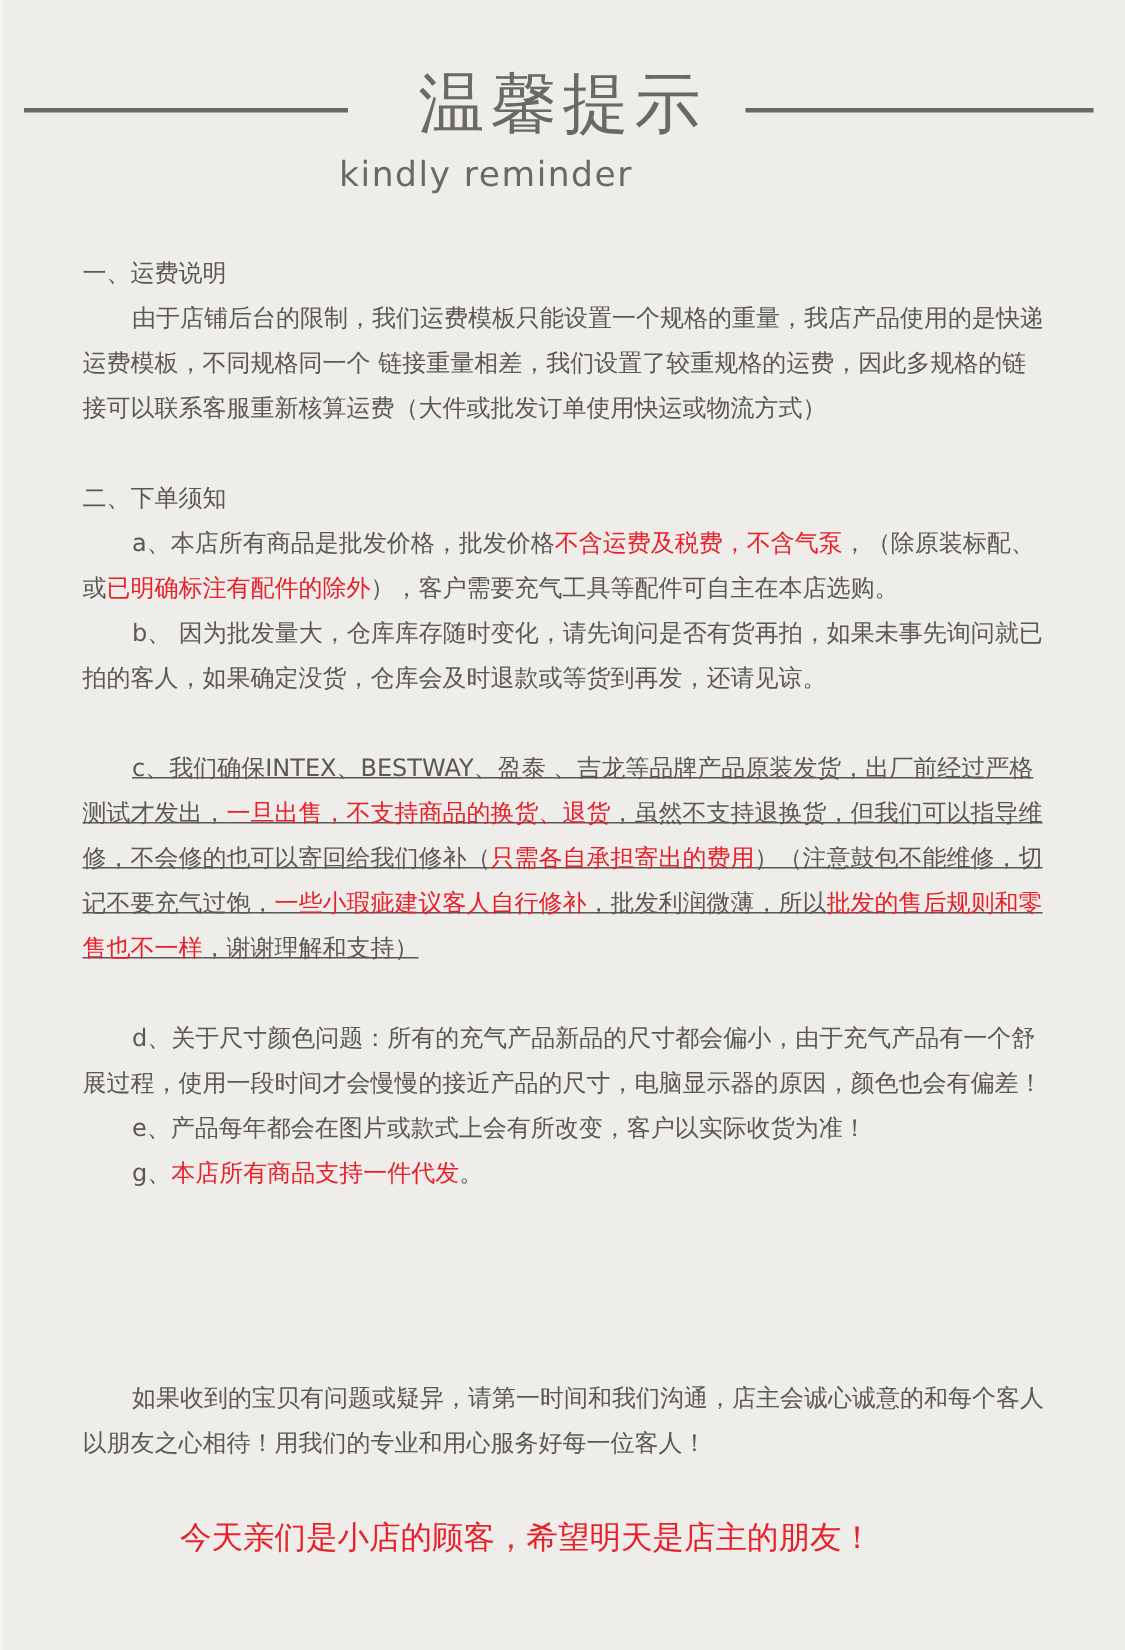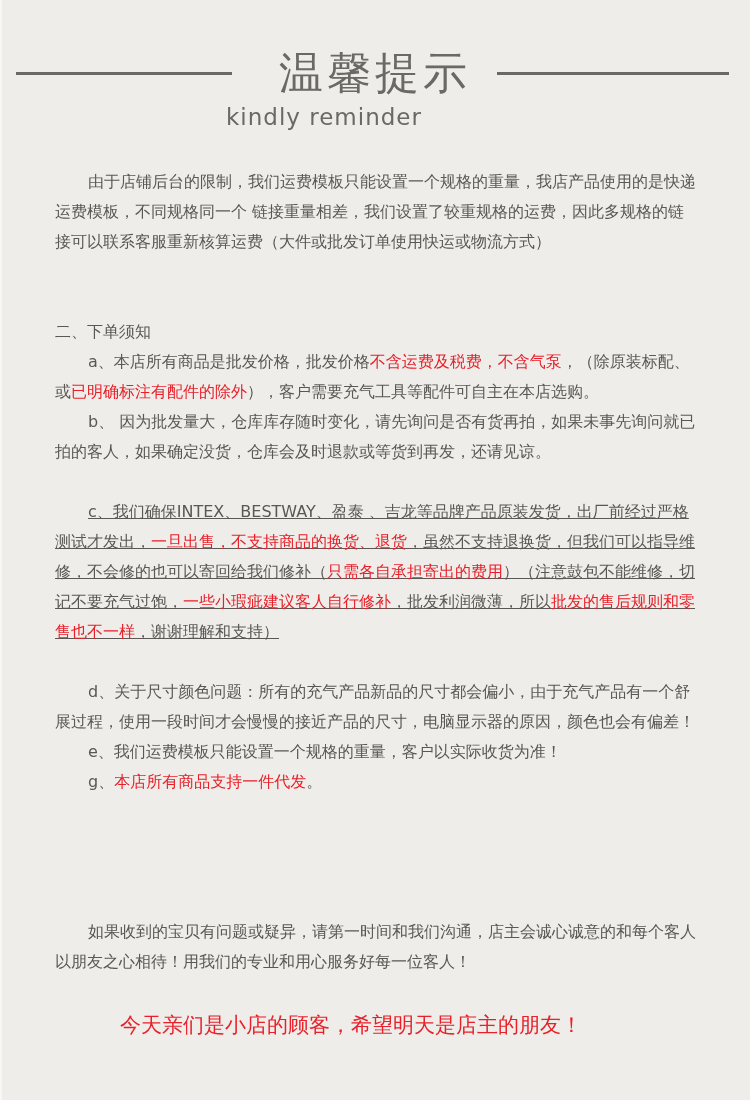--- a/index.html
+++ b/index.html
@@ -9,21 +9,21 @@
     font-family: "DejaVu Sans", "Liberation Sans", sans-serif;
     color: #5a5754;
     position: relative;
   }
   .edge { position: absolute; left: 0; top: 0; width: 2px; height: 1100px; background: #f7f6f4; }
   .rule { position: absolute; top: 72px; height: 3px; background: #6a6864; }
   .rule.left { left: 16px; width: 216px; }
   .rule.right { left: 497px; width: 232px; }
   .title-cn {
     position: absolute; top: 48px; left: 0; width: 750px; text-align: center;
-    font-size: 44px; letter-spacing: 4px; color: #6b6965; font-weight: normal; line-height: 50px;
+    font-size: 44px; letter-spacing: 4px; color: #6b6965; font-weight: normal; line-height: 50px; font-family: Liberation Mono, monospace;
   }
   .title-en {
     position: absolute; top: 102px; left: 0; width: 648px; text-align: center;
     font-size: 23px; color: #6b6965; letter-spacing: 1px; line-height: 30px;
   }
   .p { margin: 0; }
   .indent { text-indent: 33px; }
   .red { color: #e8202a; }
   .sec { position: absolute; left: 55px; width: 645px; font-size: 16px; line-height: 30px; }
   .closing {
@@ -37,36 +37,37 @@
 <div class="edge"></div>
 
 <div>
   <div class="rule left"></div>
   <div class="rule right"></div>
   <div class="title-cn">温馨提示</div>
   <div class="title-en">kindly reminder</div>
 </div>
 
 <div class="sec" style="top:167px;">
+  <p class="p">一、运费说明</p>
   <p class="p indent">由于店铺后台的限制，我们运费模板只能设置一个规格的重量，我店产品使用的是快递运费模板，不同规格同一个 链接重量相差，我们设置了较重规格的运费，因此多规格的链接可以联系客服重新核算运费（大件或批发订单使用快运或物流方式）</p>
 </div>
 
 <div class="sec" style="top:317px;">
   <p class="p">二、下单须知</p>
   <p class="p indent"><span>a、本店所有商品是批发价格，批发价格</span><span class="red">不含运费及税费，不含气泵</span><span>，（除原装标配、或</span><span class="red">已明确标注有配件的除外</span><span>），客户需要充气工具等配件可自主在本店选购。</span></p>
   <p class="p indent">b、 因为批发量大，仓库库存随时变化，请先询问是否有货再拍，如果未事先询问就已拍的客人，如果确定没货，仓库会及时退款或等货到再发，还请见谅。</p>
 </div>
 
 <div class="sec" style="top:497px;text-decoration:underline;">
   <p class="p indent"><span>c、我们确保INTEX、BESTWAY、盈泰 、吉龙等品牌产品原装发货，出厂前经过严格测试才发出，</span><span class="red">一旦出售，不支持商品的换货、退货</span><span>，虽然不支持退换货，但我们可以指导维修，不会修的也可以寄回给我们修补（</span><span class="red">只需各自承担寄出的费用</span><span>）（注意鼓包不能维修，切记不要充气过饱，</span><span class="red">一些小瑕疵建议客人自行修补</span><span>，批发利润微薄，所以</span><span class="red">批发的售后规则和零售也不一样</span><span>，谢谢理解和支持）</span></p>
 </div>
 
 <div class="sec" style="top:677px;">
   <p class="p indent">d、关于尺寸颜色问题：所有的充气产品新品的尺寸都会偏小，由于充气产品有一个舒展过程，使用一段时间才会慢慢的接近产品的尺寸，电脑显示器的原因，颜色也会有偏差！</p>
-  <p class="p indent">e、我们运费模板只能设置一个规格的重量，客户以实际收货为准！</p>
+  <p class="p indent">e、产品每年都会在图片或款式上会有所改变，客户以实际收货为准！</p>
   <p class="p indent"><span>g、</span><span class="red">本店所有商品支持一件代发</span><span>。</span></p>
 </div>
 
 <div class="sec" style="top:917px;">
   <p class="p indent">如果收到的宝贝有问题或疑异，请第一时间和我们沟通，店主会诚心诚意的和每个客人以朋友之心相待！用我们的专业和用心服务好每一位客人！</p>
 </div>
 
 <div class="closing">今天亲们是小店的顾客，希望明天是店主的朋友！</div>
 
 </body></html>

